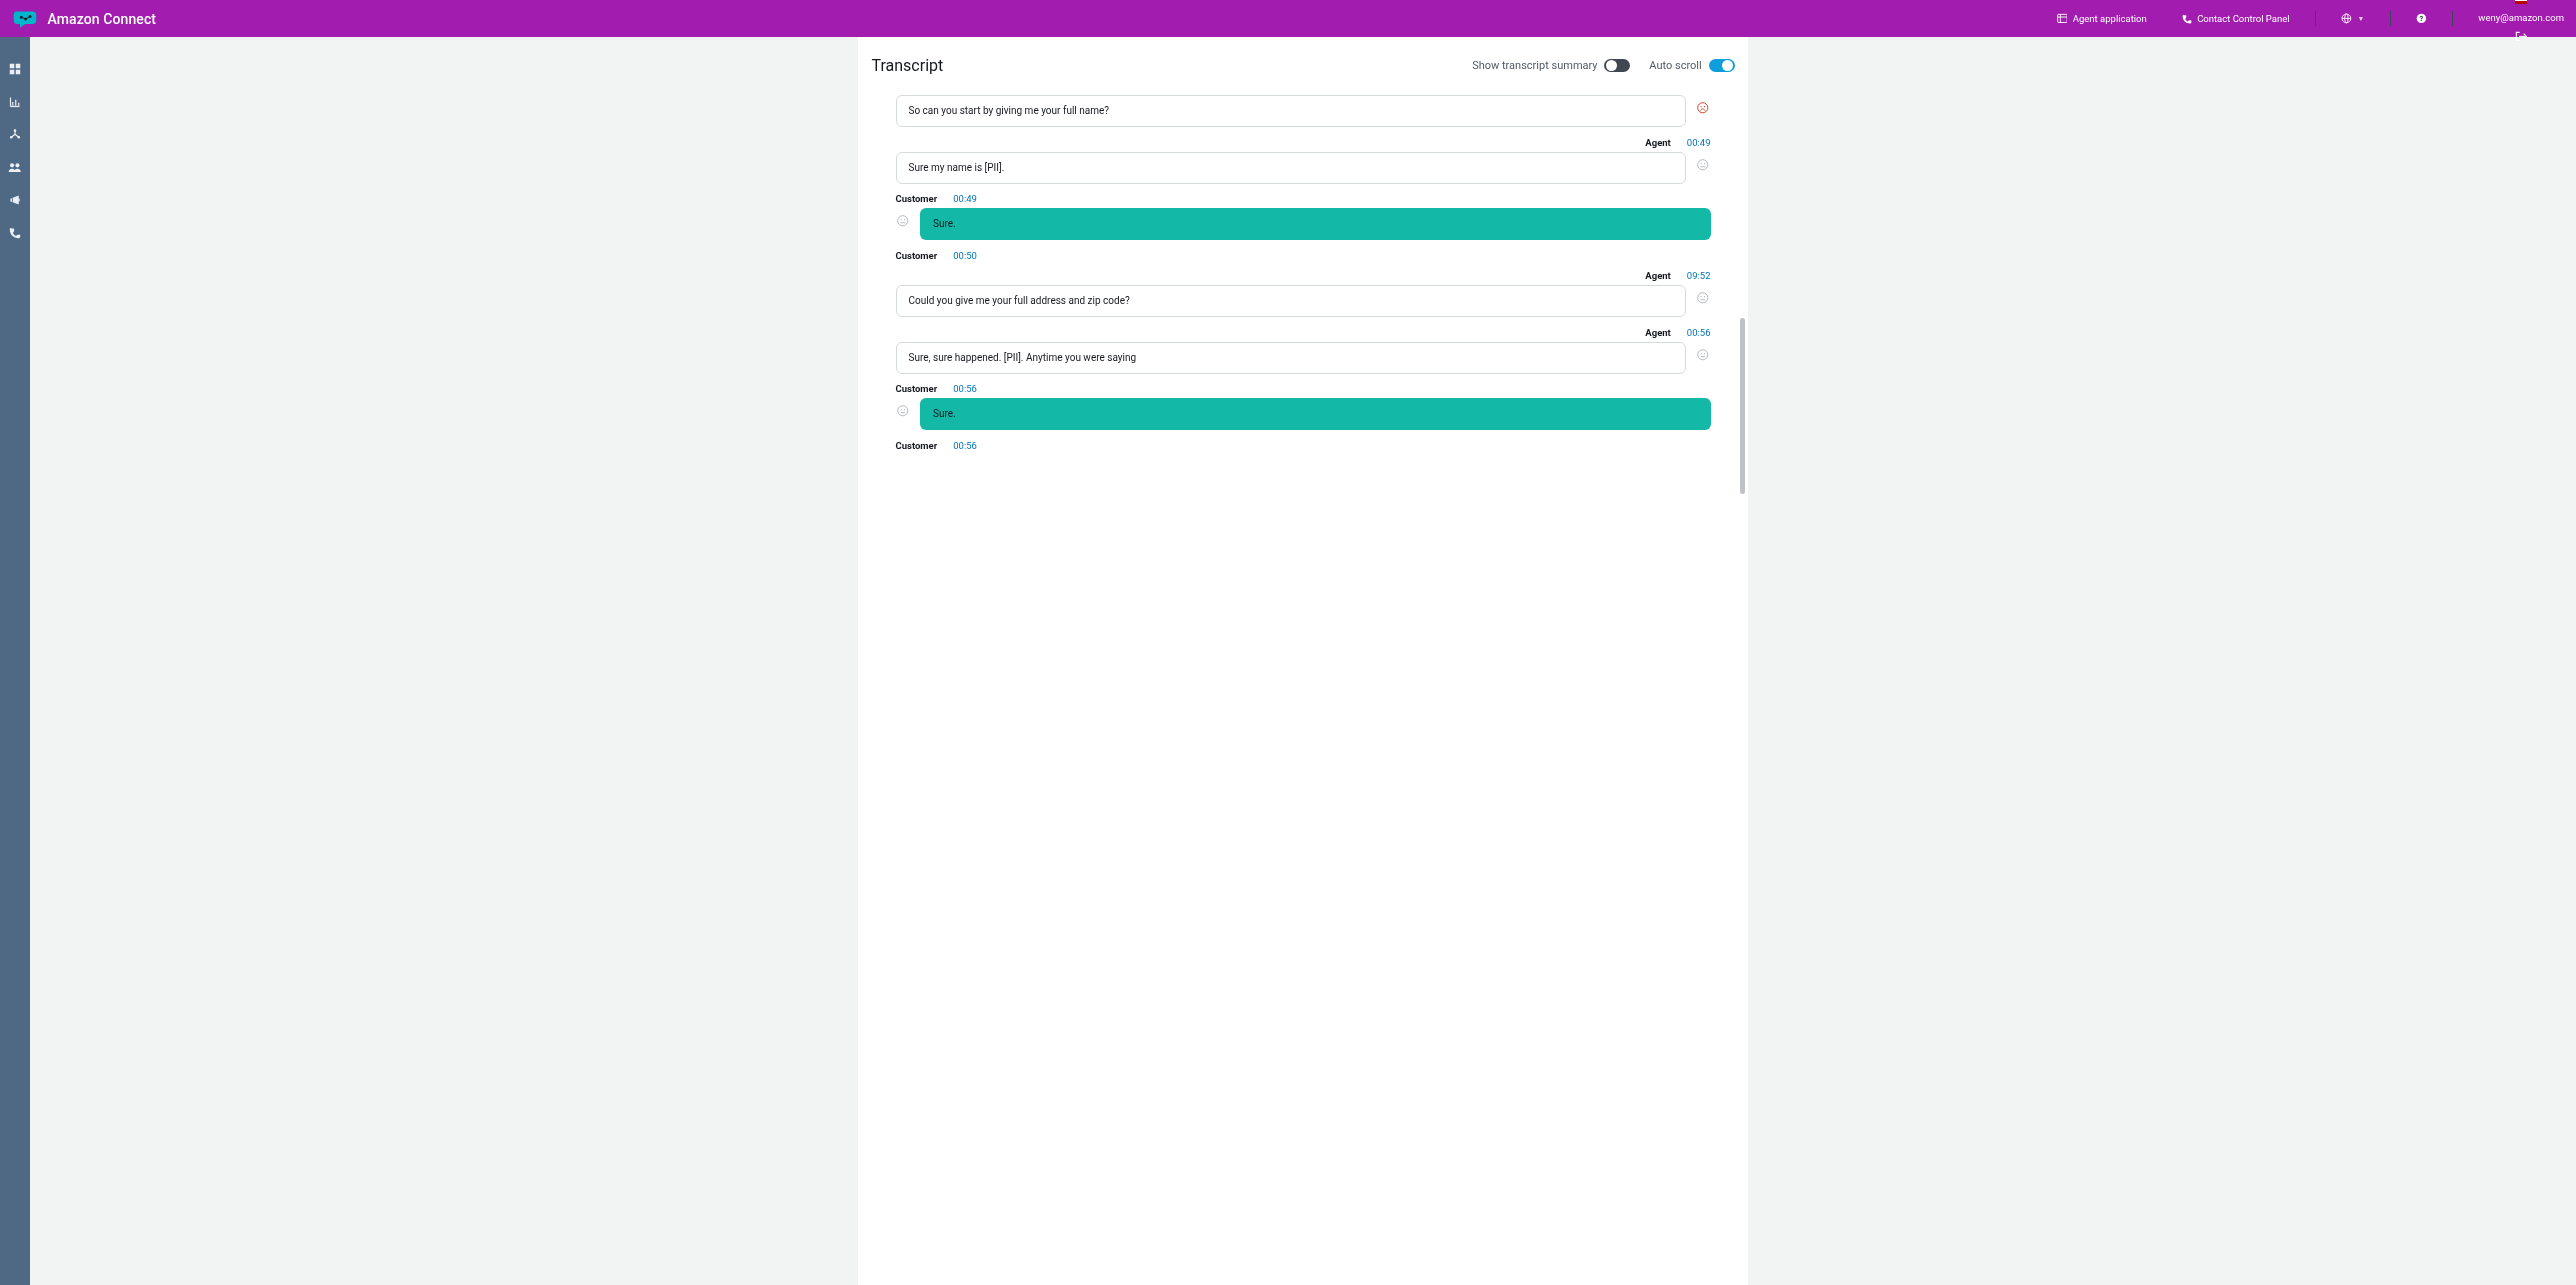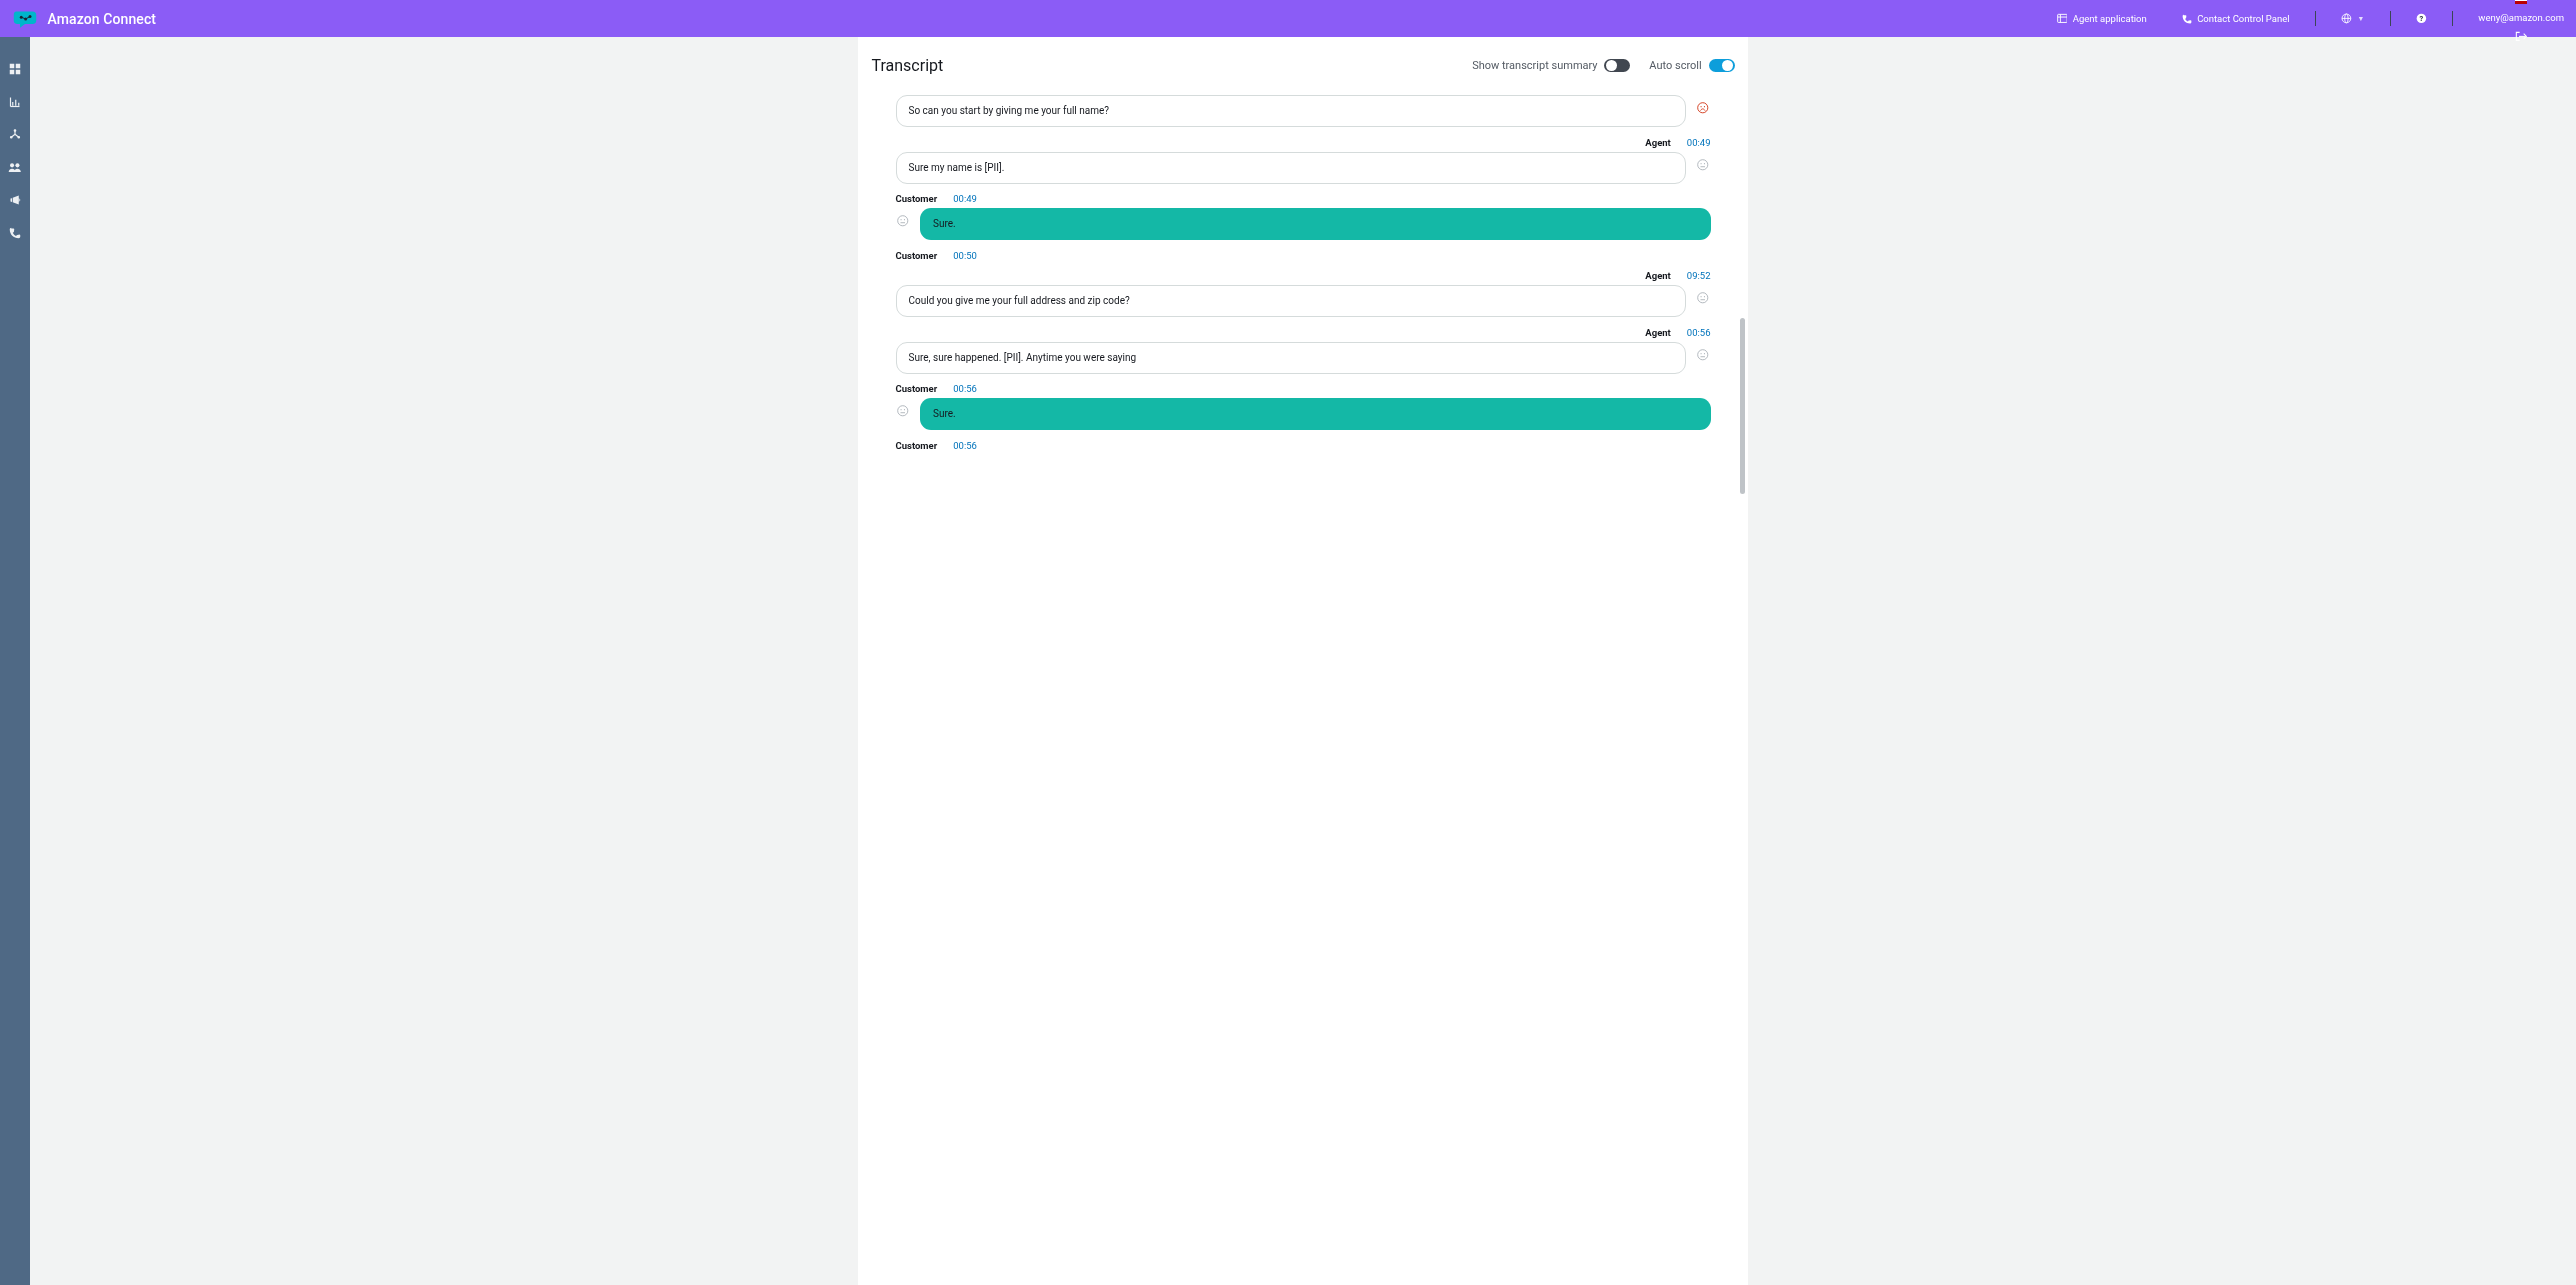--- a/index.html
+++ b/index.html
@@ -6,21 +6,21 @@
   html,body { height:100%; }
   body {
     font-family: -apple-system, BlinkMacSystemFont, "Segoe UI", Roboto, "Helvetica Neue", Arial, sans-serif;
     font-size:9.5px;
     color:#16191f;
     background:#f2f3f3;
   }
   
   .topnav {
     height:37px;
-    background:#8b5cf6;
+    background:#a21caf;
     display:flex;
     align-items:center;
     padding:0 12px;
     color:#fff;
     position:relative;
     z-index:10;
   }
   .brand { display:flex; align-items:center; gap:9.5px; }
   .brand-title { font-size:14px; font-weight:500; letter-spacing:0.1px; }
   .nav-spacer { flex:1; }
@@ -83,21 +83,21 @@
   .turn { margin-bottom:9.5px; }
   .turn-header { display:flex; gap:16px; font-size:9.5px; margin-bottom:4px;}
   .turn.agent .turn-header{ justify-content:flex-end; }
   .who { font-weight:700;}
   .ts { color:#0073bb; }
   .row { display:flex; align-items:flex-start; gap:9.5px;}
   .turn.agent .row { flex-direction:row; }
   .bubble {
     flex:1;
     padding:8px 12px;
-    border-radius:11px;
+    border-radius:6px;
     font-size:10px;
     line-height:1.4;
     border:0.7px solid transparent;
   }
   .bubble.agent{ background:#ffffff; border-color:#d5dbdb;}
   .bubble.customer{ background:#14b8a6; }
   .senti { width:15px; height:15px; display:flex; align-items:center; justify-content:center; flex-shrink:0; margin-top:5.4px;}
   .senti svg{width:13.5px;height:13.5px;}
   .sc-neutral{ stroke:#aab1b8;}
   .sc-neg{ stroke:#d13212;}

